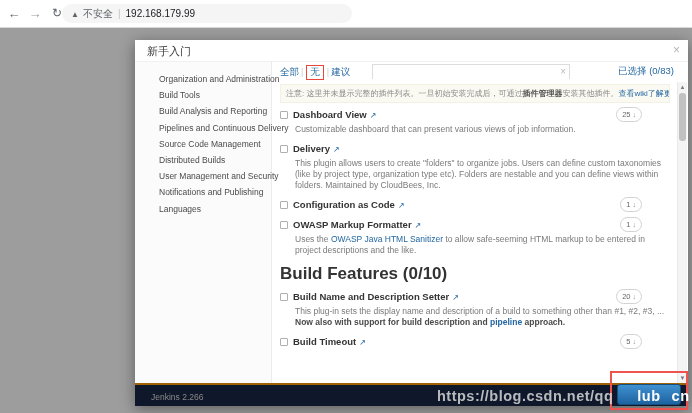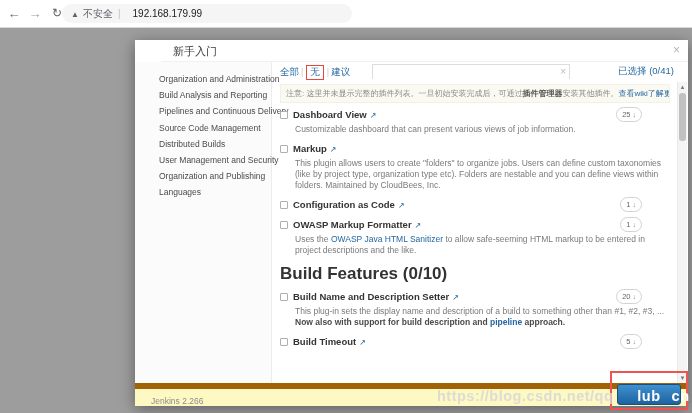--- a/index.html
+++ b/index.html
@@ -6,26 +6,26 @@
   body { background:#666; font-family:"Liberation Sans", sans-serif; }
   .stage { position:relative; width:692px; height:413px; background:#9d9d9d; overflow:hidden; margin:0 auto; }
 
   
   .browser-bar { position:absolute; top:0; left:0; right:0; height:28px; background:#fff; border-bottom:1px solid #d8d8d8; z-index:2; }
   .nav-ic { position:absolute; top:6px; font-size:13px; color:#5f6368; width:16px; text-align:center; cursor:pointer; }
   .ic-back { left:6px; } .ic-fwd { left:27px; color:#9aa0a6; } .ic-reload { left:49px; font-size:12px; }
   .addr { position:absolute; left:62px; top:4px; width:290px; height:19px; background:#f5f5f5; border-radius:10px; font-size:10px; color:#5f6368; line-height:19px; padding-left:9px; white-space:nowrap; }
   .addr .warn { font-size:8px; margin-right:4px; color:#5f6368; }
   .addr .bar-sep { color:#c4c4c4; margin:0 5px; }
-  .addr .url { color:#202124;margin-left:7px; }
+  .addr .url { color:#202124; }
 
   
   .overlay { position:absolute; top:28px; left:0; right:0; bottom:0; background:#9d9d9d; }
   .modal { position:absolute; left:135px; top:40px; width:553px; height:366px; background:#fff; box-shadow:0 3px 14px rgba(0,0,0,.4); z-index:3; }
-  .modal-header { position:relative; height:22px; border-bottom:1px solid #f1f1f1;margin-left:26px; }
+  .modal-header { position:relative; height:22px; border-bottom:1px solid #f1f1f1; }
   .modal-title { position:absolute; left:12px; top:4px; font-size:11px; color:#3c3c3c; }
   .close { position:absolute; right:8px; top:3px; color:#b5b5b5; font-size:12px; cursor:pointer; }
 
   .sidebar { position:absolute; left:0; top:22px; width:137px; bottom:23px; background:#fbfbfb; border-right:1px solid #ececec; padding-top:9px; }
   .side-item { height:16.2px; line-height:16.2px; padding-left:24px; font-size:8.5px; color:#4a4a4a; white-space:nowrap; cursor:pointer; }
 
   .content { position:absolute; left:138px; top:22px; right:0; bottom:23px; overflow:hidden; }
   .toolbar { position:absolute; top:0; left:0; right:0; height:20px; }
   .tabs { position:absolute; left:7px; top:3px; font-size:9.5px; color:#2367a2; white-space:nowrap; }
   .tab { cursor:pointer; }
@@ -50,21 +50,21 @@
   .badge .dl { font-size:7px; margin-left:2px; color:#888; }
   .pdesc { margin:3px 0 0 15px; font-size:8.5px; color:#7a7a7a; line-height:1.3; }
   .pdesc a { color:#2367a2; text-decoration:none; cursor:pointer; }
   .bold2 { font-weight:bold; color:#4a4a4a; }
 
   .scrollbar { position:absolute; top:20px; right:1px; width:10px; bottom:0; background:#f4f4f4; border-left:1px solid #e9e9e9; cursor:pointer; }
   .sb-arrow { position:absolute; left:0; right:0; height:10px; font-size:6px; color:#777; text-align:center; line-height:10px; }
   .sb-up { top:0; } .sb-down { bottom:0; }
   .sb-thumb { position:absolute; top:11px; left:1px; width:7px; height:48px; background:#c1c1c1; border-radius:3px; }
 
-  .footer { position:absolute; left:0; right:0; bottom:0; height:23px; border-top:6px solid #a16207; background:#fef9c3;padding-left:44px; }
+  .footer { position:absolute; left:0; right:0; bottom:0; height:23px; border-top:2px solid #a16207; background:#0f172a;padding-left:44px; }
   .version { position:absolute; left:16px; top:7px; font-size:8.5px; color:#8a8a8a; }
 
   
   .install-btn { position:absolute; left:617px; top:384px; width:64px; height:21px; background:linear-gradient(#4090d0,#1d63a1); border:1px solid #16507e; border-radius:3px; z-index:6; cursor:pointer; }
   .red-box-btn { position:absolute; left:610px; top:371px; width:78px; height:39px; border:2px solid #ef5350; z-index:7; }
   .watermark { position:absolute; left:437px; top:388px; font-size:14.5px; font-weight:bold; letter-spacing:.5px; white-space:nowrap; z-index:9; pointer-events:none; }
   .wm-gray { color:rgba(215,215,215,.85); }
   .wm-white { color:#fff; }
   .wm-w1 { margin-left:24px; } .wm-w2 { margin-left:11px; }
 </style>
@@ -85,58 +85,59 @@
   <div class="overlay"></div>
 
   <div class="modal">
     <div class="modal-header">
       <span class="modal-title">新手入门</span>
       <span class="close">×</span>
     </div>
 
     <div class="sidebar">
       <div class="side-item">Organization and Administration</div>
+      <div class="side-item">Build Tools</div>
       <div class="side-item">Build Analysis and Reporting</div>
       <div class="side-item">Pipelines and Continuous Delivery</div>
       <div class="side-item">Source Code Management</div>
       <div class="side-item">Distributed Builds</div>
       <div class="side-item">User Management and Security</div>
-      <div class="side-item">Organization and Publishing</div>
+      <div class="side-item">Notifications and Publishing</div>
       <div class="side-item">Languages</div>
     </div>
 
     <div class="content">
       <div class="toolbar">
         <span class="tabs">
           <span class="tab">全部</span><span class="sep">|</span><span class="tab tab-none">无</span><span class="sep">|</span><span class="tab">建议</span>
         </span>
         <span class="searchbox">
           <input type="text" value="" style="">
           <span class="clear-x">×</span>
         </span>
-        <span class="selected-count">已选择 (0/41)</span>
+        <span class="selected-count">已选择 (0/83)</span>
       </div>
 
       <div class="scrollpane">
         <div class="note">
           <span>注意: 这里并未显示完整的插件列表。一旦初始安装完成后，可通过</span><b>插件管理器</b><span>安装其他插件。</span><a>查看wiki了解更多。</a>
         </div>
 
 
         <div class="plugin">
           <div class="phead">
             <span class="cb"></span><span>Dashboard View</span><span class="ext">↗</span>
             <span class="badge"><span>25</span><span class="dl">↓</span></span>
           </div>
           <div class="pdesc">Customizable dashboard that can present various views of job information.</div>
         </div>
 
         <div class="plugin">
           <div class="phead">
-            <span class="cb"></span><span>Markup</span><span class="ext">↗</span>
+            <span class="cb"></span><span>Delivery</span><span class="ext">↗</span>
           </div>
           <div class="pdesc">This plugin allows users to create "folders" to organize jobs. Users can define custom taxonomies (like by project type, organization type etc). Folders are nestable and you can define views within folders. Maintained by CloudBees, Inc.</div>
         </div>
 
         <div class="plugin">
           <div class="phead">
             <span class="cb"></span><span>Configuration as Code</span><span class="ext">↗</span>
             <span class="badge"><span>1</span><span class="dl">↓</span></span>
           </div>
         </div>

